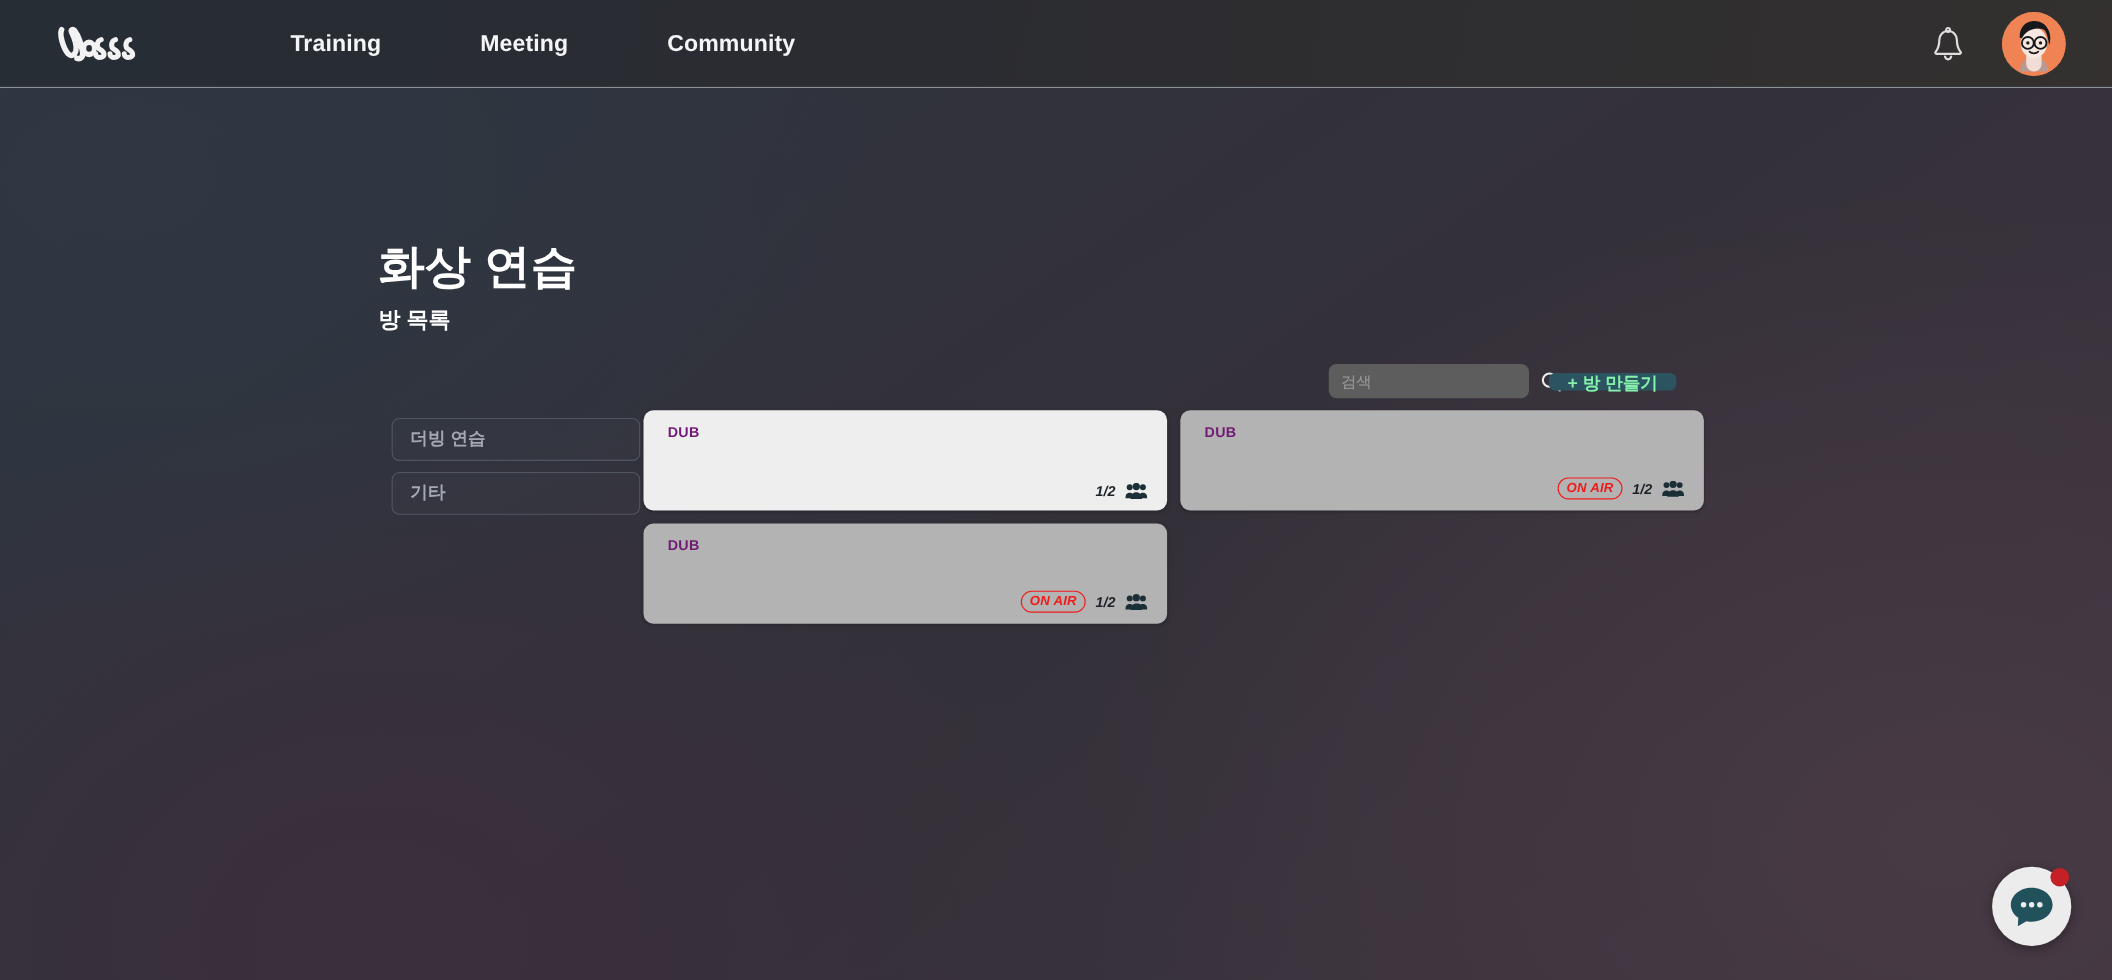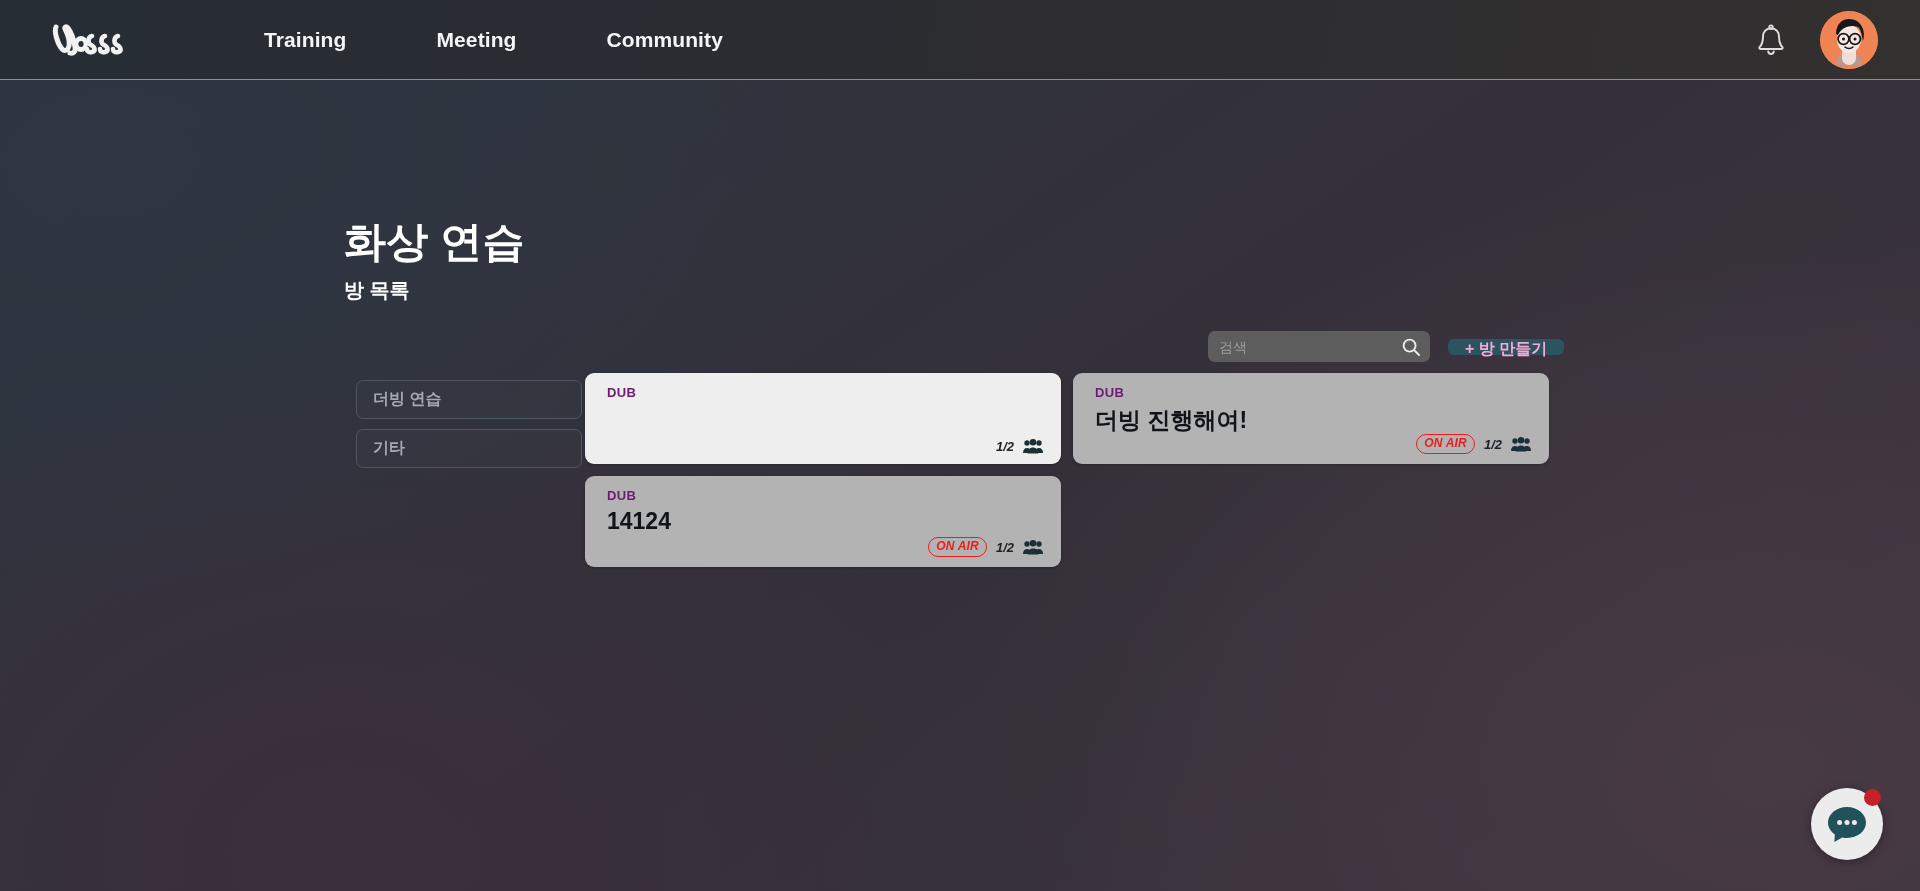--- a/index.html
+++ b/index.html
@@ -59,34 +59,34 @@
     position:absolute; left:344px; top:197px;
     font-size:20px; font-weight:700; color:#ffffff;
   }
 
   
   #toolbar {
     position:absolute; left:1208px; top:251px;
     display:flex; align-items:center; gap:18px;
   }
   #search-wrap {
-    width:222px; height:31px; border-radius:7px;
+    width:182px; height:31px; border-radius:7px;
     background:#5d5d5d;
     display:flex; align-items:center; padding:0 9px 0 11px;
   }
   #search-input {
     flex:1; border:none; outline:none; background:transparent;
     color:#e9e9e9; font-size:14px;
     font-family:"Liberation Sans","DejaVu Sans",sans-serif;
   }
   #search-input::placeholder { color:#9c9c9c; }
   #search-icon { flex:0 0 auto; cursor:pointer; display:block; }
   #create-room-btn {
     height:16px; padding:0 17px; border:none; border-radius:6px;
-    background:#2c5460; color:#f9a8d4;
+    background:#2c5460; color:#86efac;
     font-size:16px; font-weight:700; cursor:pointer; white-space:nowrap;
     font-family:"Liberation Sans","DejaVu Sans",sans-serif;
   }
 
   
   #filters {
     position:absolute; left:356px; top:300px;
     display:flex; flex-direction:column; gap:10px;
   }
   .filter-chip {
@@ -233,38 +233,36 @@
           <circle cx="10" cy="3.3" r="3.3"></circle>
           <path d="M0 14 C0 10.6 1.8 9 4 9 C6.2 9 8 10.6 8 14 Z"></path>
           <path d="M12 14 C12 10.6 13.8 9 16 9 C18.2 9 20 10.6 20 14 Z"></path>
           <path d="M4.8 14.6 C4.8 10.6 7 8.6 10 8.6 C13 8.6 15.2 10.6 15.2 14.6 Z"></path>
         </svg>
       </div>
     </div>
 
     <div class="room-card grey">
       <div class="room-cat">DUB</div>
-      <div class="room-name">더빙 진행해여!</div>
       <div class="room-meta">
         <span class="onair-badge">ON AIR</span>
         <span class="room-count">1/2</span>
         <svg class="people-icon" width="20" height="15" viewBox="0 0 20 15" fill="#1b2f36">
           <circle cx="4" cy="4" r="2.7"></circle>
             <circle cx="16" cy="4" r="2.7"></circle>
           <circle cx="10" cy="3.3" r="3.3"></circle>
           <path d="M0 14 C0 10.6 1.8 9 4 9 C6.2 9 8 10.6 8 14 Z"></path>
           <path d="M12 14 C12 10.6 13.8 9 16 9 C18.2 9 20 10.6 20 14 Z"></path>
           <path d="M4.8 14.6 C4.8 10.6 7 8.6 10 8.6 C13 8.6 15.2 10.6 15.2 14.6 Z"></path>
         </svg>
       </div>
     </div>
 
     <div class="room-card grey">
       <div class="room-cat">DUB</div>
-      <div class="room-name">14124</div>
       <div class="room-meta">
         <span class="onair-badge">ON AIR</span>
         <span class="room-count">1/2</span>
         <svg class="people-icon" width="20" height="15" viewBox="0 0 20 15" fill="#1b2f36">
           <circle cx="4" cy="4" r="2.7"></circle>
             <circle cx="16" cy="4" r="2.7"></circle>
           <circle cx="10" cy="3.3" r="3.3"></circle>
           <path d="M0 14 C0 10.6 1.8 9 4 9 C6.2 9 8 10.6 8 14 Z"></path>
           <path d="M12 14 C12 10.6 13.8 9 16 9 C18.2 9 20 10.6 20 14 Z"></path>
           <path d="M4.8 14.6 C4.8 10.6 7 8.6 10 8.6 C15.2 8.6 15.2 10.6 15.2 14.6 Z"></path>

